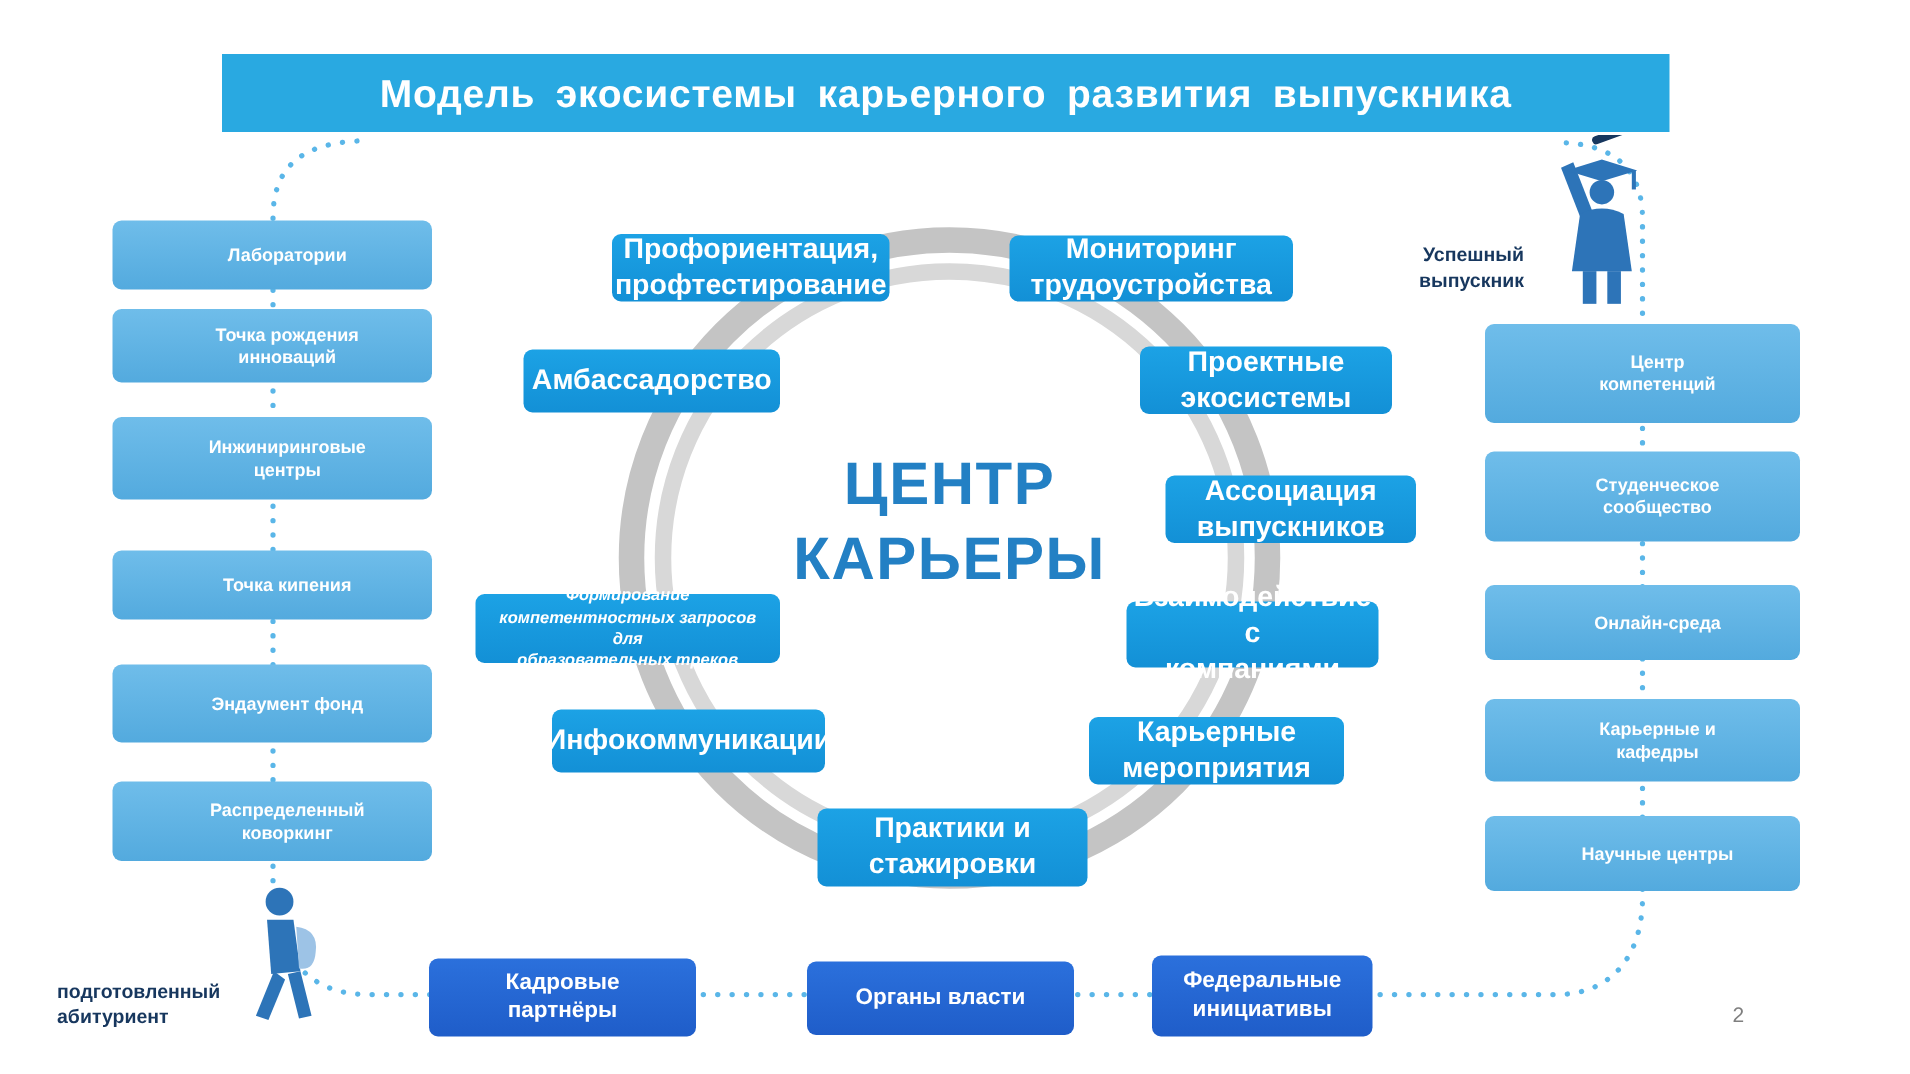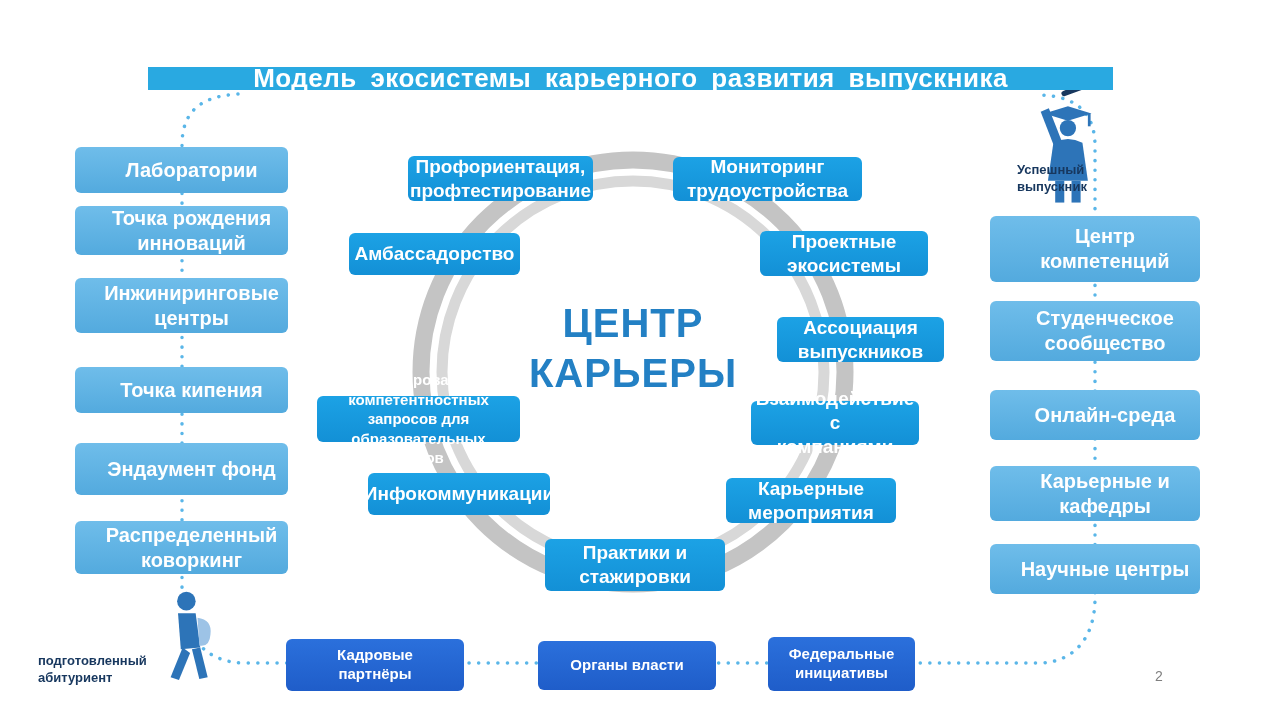--- a/index.html
+++ b/index.html
@@ -5,38 +5,37 @@
   html,body{margin:0;padding:0;background:#ffffff;}
   .canvas{
     position:relative;
     width:1273px;height:716px;
     background:#ffffff;
     font-family:"Liberation Sans", sans-serif;
     overflow:hidden;
   }
   .layer{position:absolute;left:0;top:0;width:1273px;height:716px;}
   .title-bar{
-    position:absolute;left:148px;top:36px;width:965px;height:23px;
+    position:absolute;left:148px;top:36px;width:965px;height:52px;
     background:#29A9E1;color:#ffffff;
     display:flex;align-items:center;justify-content:center;
     font-size:26px;font-weight:bold;word-spacing:6px;letter-spacing:.5px;
     z-index:3;
-    margin-top:31px;
   }
   .node{
     position:absolute;z-index:2;
     display:flex;align-items:center;justify-content:center;
     text-align:center;color:#ffffff;font-weight:bold;
     border-radius:6px;line-height:1.25;
     padding:2px 8px;box-sizing:border-box;
     white-space:pre-line;
   }
-  .light{background:linear-gradient(180deg,#6FBDEA,#53AADE);font-size:20px;padding-left:28px;}
+  .light{background:linear-gradient(180deg,#6FBDEA,#53AADE);font-size:12px;padding-left:28px;}
   .mid{background:linear-gradient(180deg,#1CA2E5,#1390D6);font-size:19px;}
-  .mid.small-text{font-size:15px;line-height:1.3;}
+  .mid.small-text{font-size:11px;line-height:1.3;font-style:italic;}
   .bottom{background:linear-gradient(180deg,#2B70DC,#1F5DC9);font-size:15px;}
   .center-label{
     position:absolute;left:455px;top:298px;width:356px;z-index:1;
     text-align:center;color:#2380C4;
     font-size:40px;font-weight:bold;line-height:1.25;letter-spacing:1px;
     white-space:pre-line;
   }
   .actor-label{
     position:absolute;z-index:3;color:#17375E;
     font-size:13px;font-weight:bold;line-height:1.3;
@@ -116,21 +115,21 @@
       <rect x="38" y="2" width="42" height="6" rx="3" fill="#17375E" transform="rotate(-20 38 2)"></rect>
       <path d="M30 60 L16 24 L25 20 L39 56 Z" fill="#2D74B8"></path>
       <polygon points="20,26 46,18 72,26 46,34" fill="#2D74B8"></polygon>
       <rect x="68" y="26" width="3" height="14" fill="#2D74B8"></rect>
       <circle cx="46" cy="42" r="9" fill="#2D74B8"></circle>
       <path d="M30 58 Q46 50 62 58 L68 100 L24 100 Z" fill="#2D74B8"></path>
       <rect x="32" y="100" width="10" height="24" fill="#2D74B8"></rect>
       <rect x="50" y="100" width="10" height="24" fill="#2D74B8"></rect>
     </svg>
   </div>
-  <div class="actor-label" style="left:1017px;top:162px;width:90px;text-align:left">Успешный
+  <div class="actor-label" style="left:926px;top:162px;width:90px;text-align:right">Успешный
 выпускник</div>
 
   <div class="icon-abs" style="left:158px;top:590px;width:66px;height:102px">
     <svg viewBox="0 0 70 110" width="66" height="102">
       <circle cx="30" cy="12" r="10" fill="#2D74B8"></circle>
       <path d="M21 25 L40 25 L45 62 L24 64 Z" fill="#2D74B8"></path>
       <path d="M42 30 Q58 32 56 48 Q55 62 44 60 Z" fill="#9DC3E6"></path>
       <path d="M26 62 L13 94 L22 97 L34 68 Z" fill="#2D74B8"></path>
       <path d="M36 64 L44 96 L53 94 L45 62 Z" fill="#2D74B8"></path>
     </svg>

